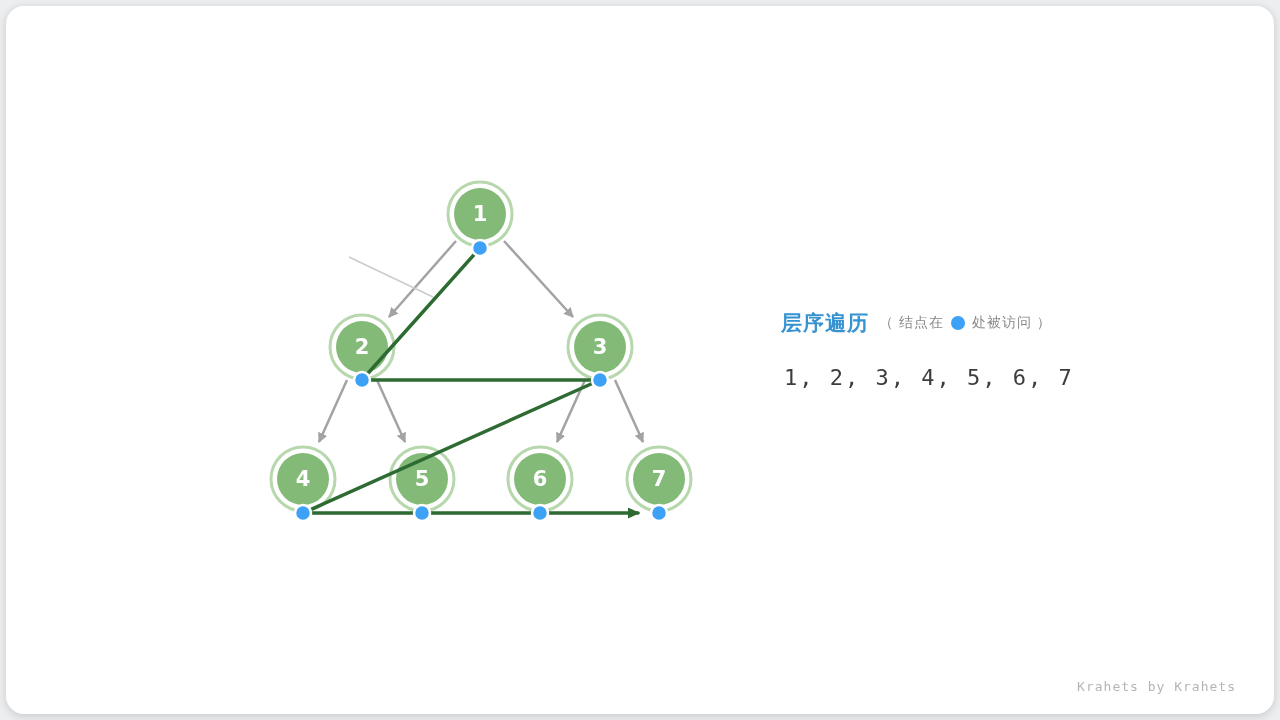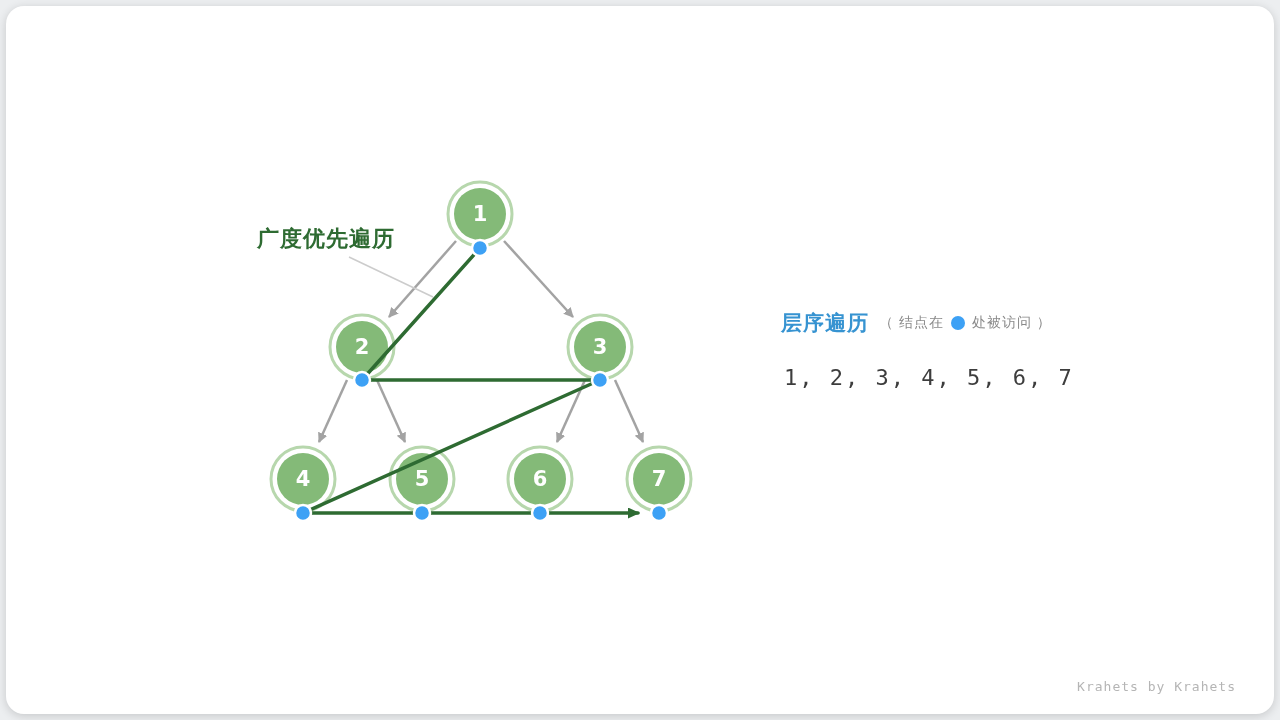--- a/index.html
+++ b/index.html
@@ -120,21 +120,20 @@
         <circle cx="480" cy="248" r="8"></circle>
         <circle cx="362" cy="380" r="8"></circle>
         <circle cx="600" cy="380" r="8"></circle>
         <circle cx="303" cy="513" r="8"></circle>
         <circle cx="422" cy="513" r="8"></circle>
         <circle cx="540" cy="513" r="8"></circle>
         <circle cx="659" cy="513" r="8"></circle>
       </g>
     </svg>
 
-    <div class="bfs-label">广度优先遍历</div>
 
     <div class="legend">
       <span class="legend-title">层序遍历</span>
       <span class="legend-note">
         <span>（ 结点在</span>
         <span class="visit-dot"></span>
         <span>处被访问 ）</span>
       </span>
     </div>
 

